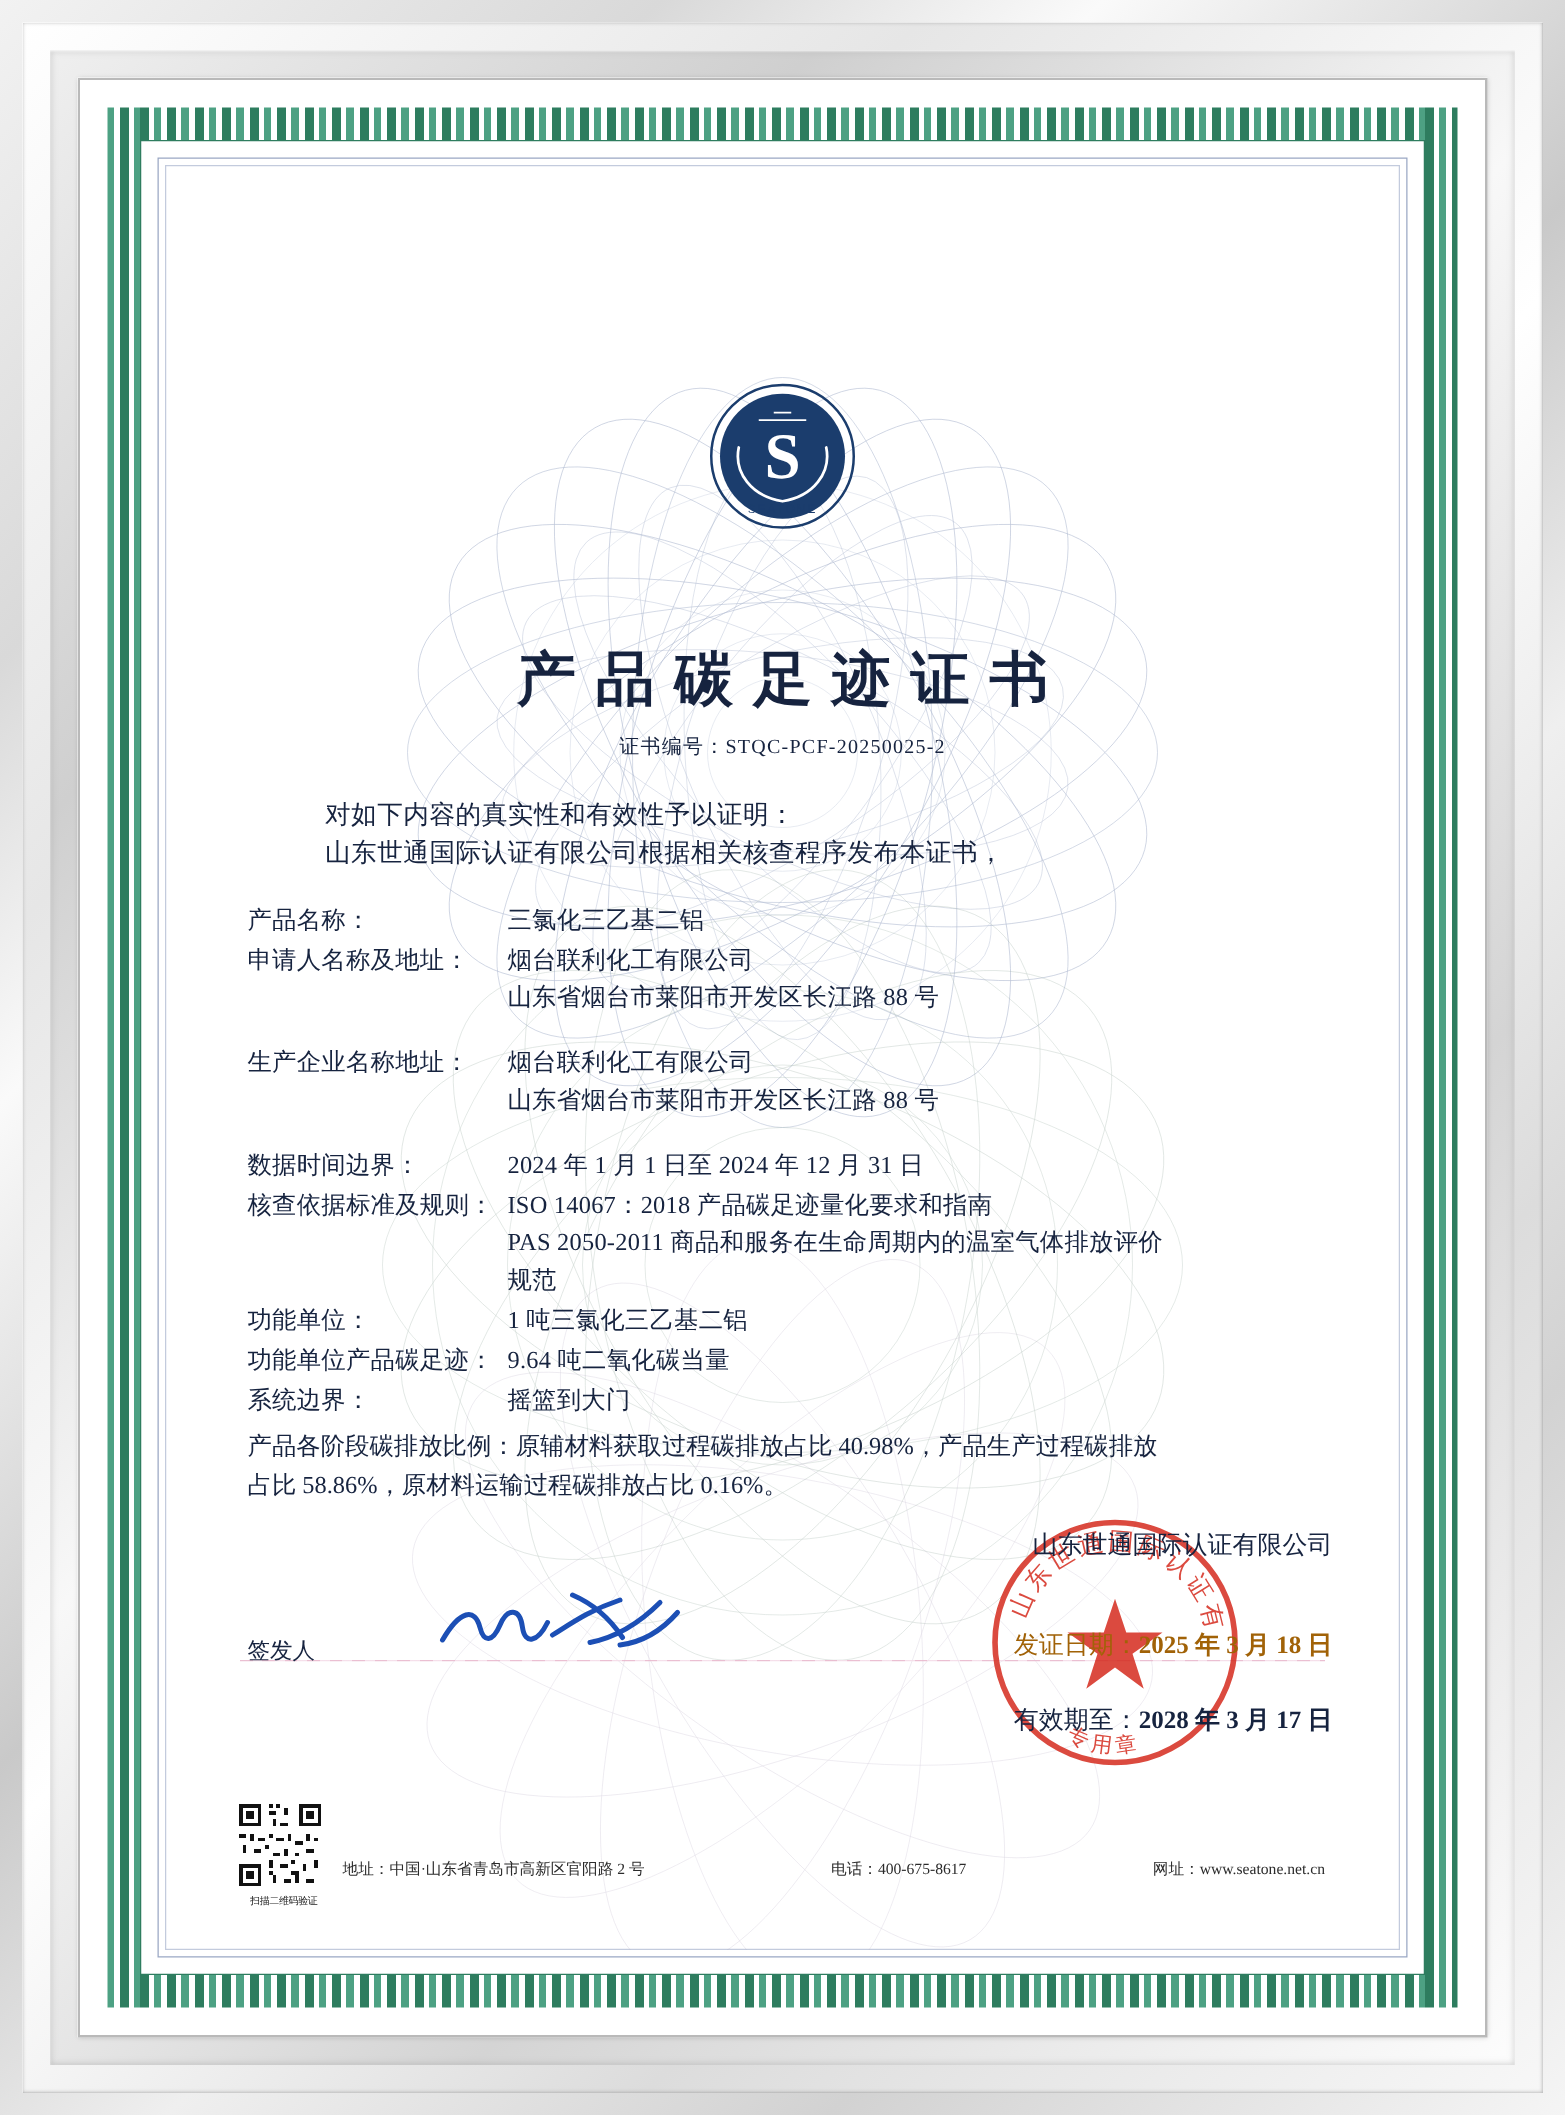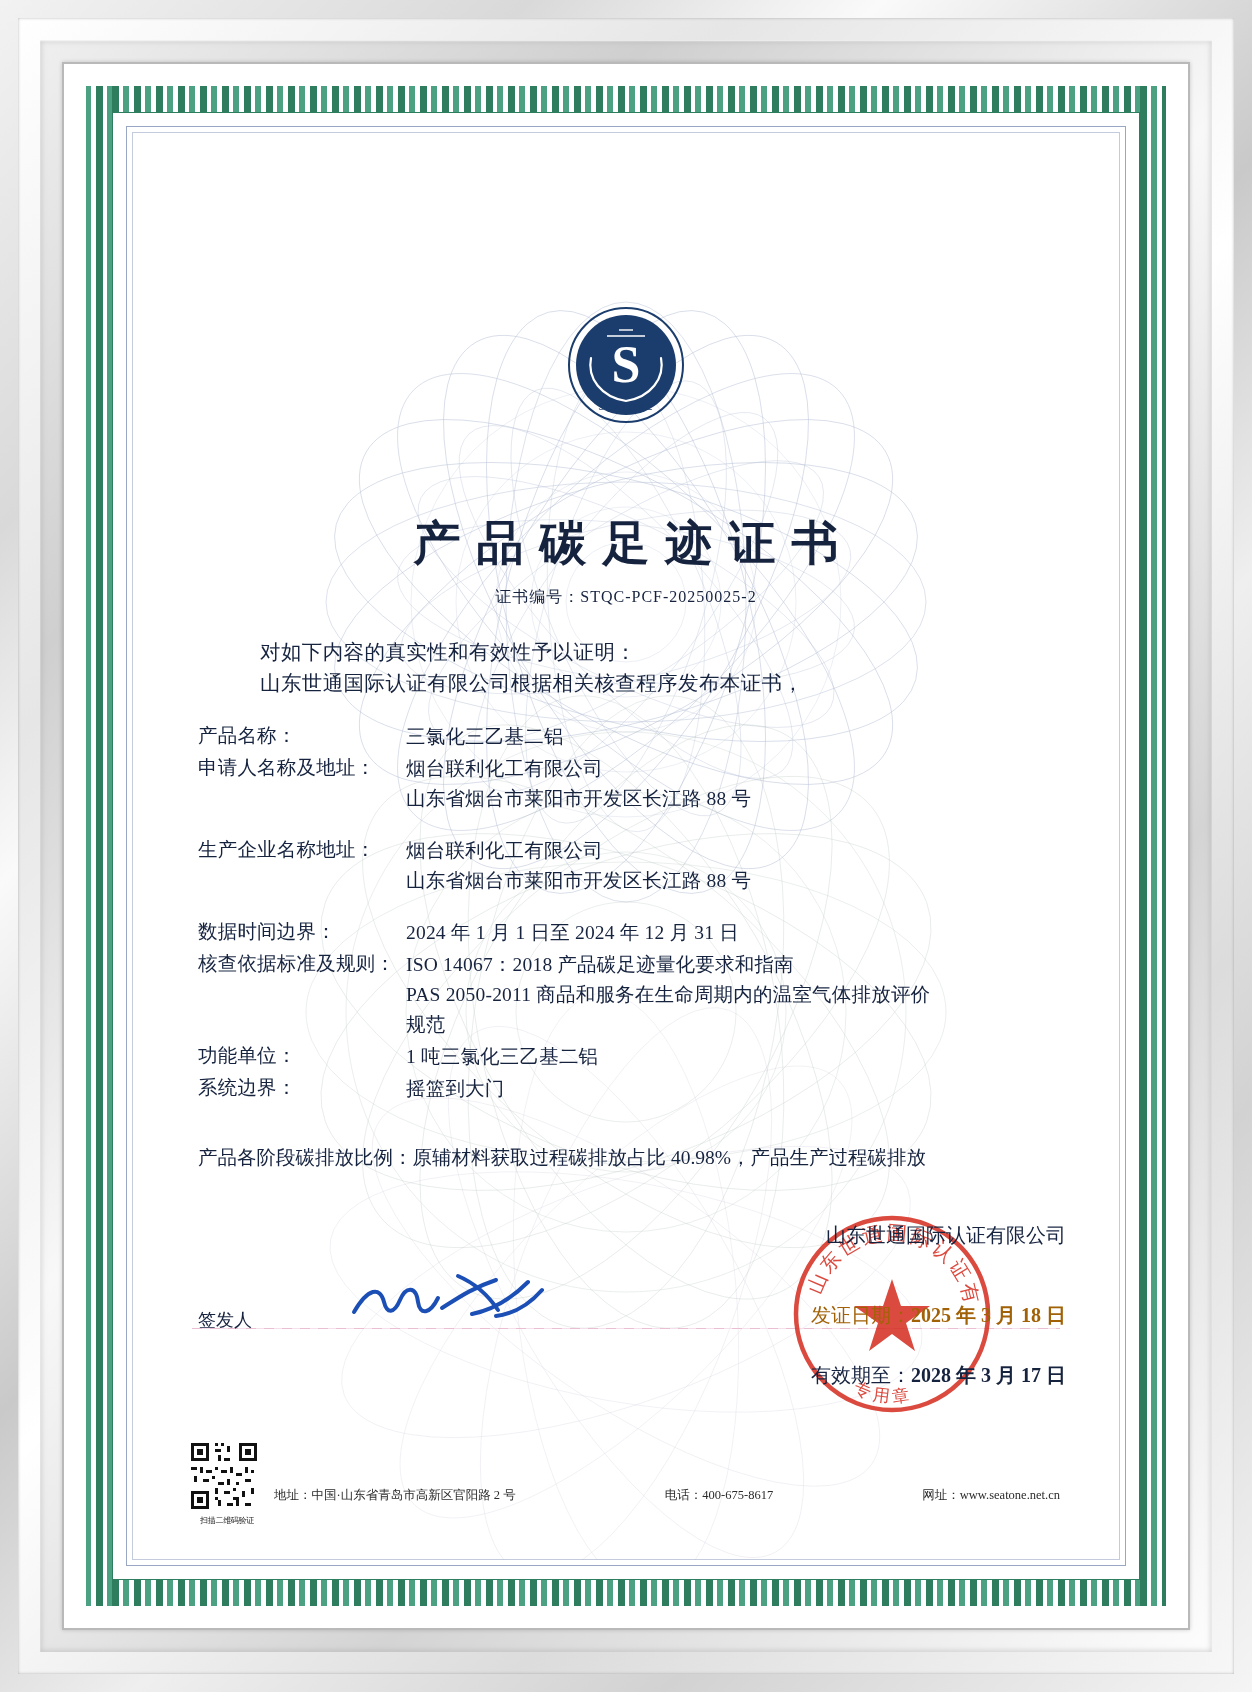--- a/index.html
+++ b/index.html
@@ -453,31 +453,38 @@
         </div>
       </div>
 
       <div class="row">
         <div class="lbl">功能单位：</div>
         <div class="val">
           <span class="sub">1 吨三氯化三乙基二铝</span>
         </div>
       </div>
 
+      <div class="row">
+        <div class="lbl">功能单位产品碳足迹：</div>
+        <div class="val">
+          <span class="sub">9.64 吨二氧化碳当量</span>
+        </div>
+      </div>
 
       <div class="row">
         <div class="lbl">系统边界：</div>
         <div class="val">
           <span class="sub">摇篮到大门</span>
         </div>
       </div>
     </div>
 
     <div class="ratio">
       <div>产品各阶段碳排放比例：原辅材料获取过程碳排放占比 40.98%，产品生产过程碳排放</div>
+      <div>占比 58.86%，原材料运输过程碳排放占比 0.16%。</div>
     </div>
 
     <div class="pink-line"></div>
 
     <div class="seal">
       <svg width="215" height="215" viewBox="0 0 215 215" xmlns="http://www.w3.org/2000/svg">
         <g fill="none" stroke="#d52b1e" stroke-width="4.5">
           <circle cx="107" cy="107" r="96"></circle>
         </g>
         <g fill="#d52b1e">

